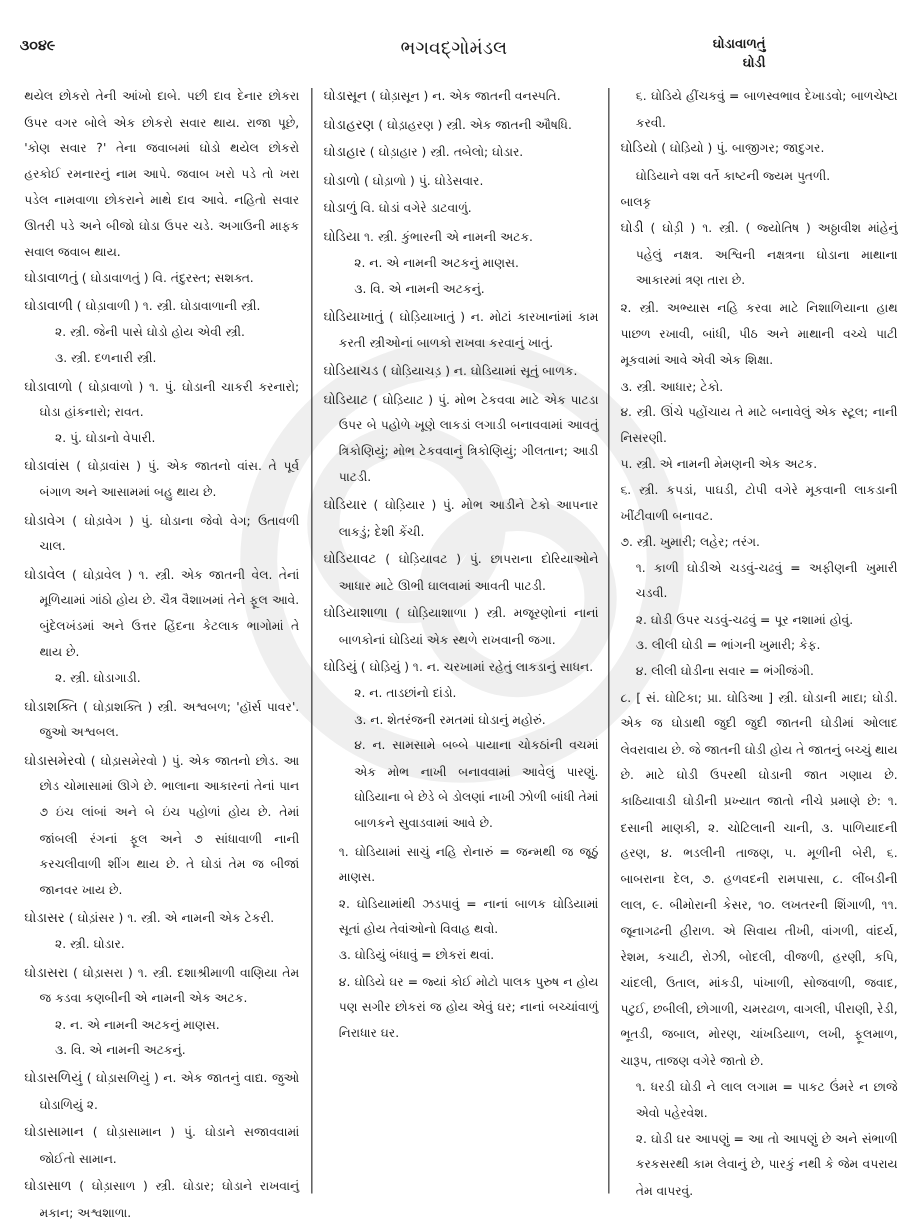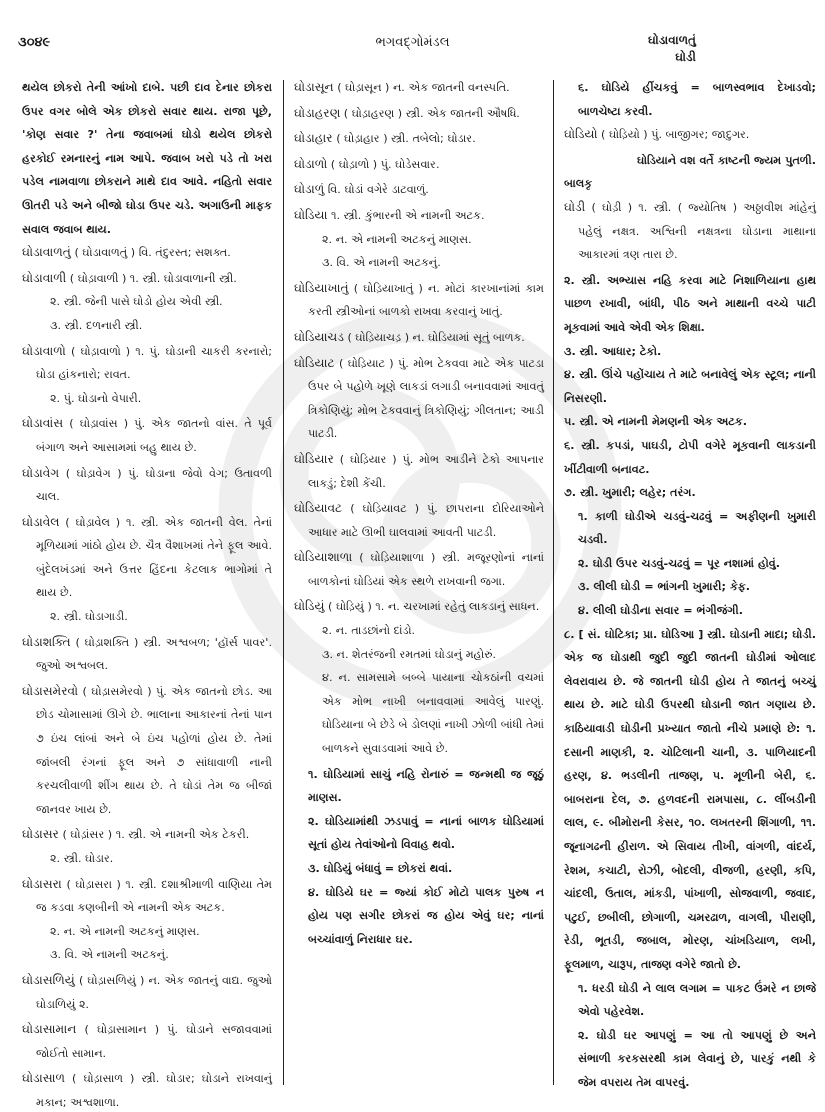--- a/index.html
+++ b/index.html
@@ -10,36 +10,36 @@
       position: relative;
     }
     .watermark {
       position: absolute; left: 210px; top: 300px; width: 420px; height: 420px;
       pointer-events: none; opacity: 0.06;
     }
     .header {
       position: absolute; left: 0; top: 0; width: 706px; height: 70px;
     }
     .page-num { position: absolute; left: 18px; top: 34px; font-size: 13px; font-weight: bold; }
-    .book-title { position: absolute; left: 0; width: 825px; top: 34px; text-align: center; font-size: 13px; }
+    .book-title { position: absolute; left: 0; width: 825px; top: 34px; text-align: center; font-size: 17px; }
     .guide { position: absolute; right: 10px; top: 32px; text-align: right; font-size: 12px; font-weight: bold; line-height: 17px; }
     .col {
       position: absolute; top: 76px; font-size: 11.2px; line-height: 23.6px;
       text-align: justify;
     }
     .col1 { left: 22px; width: 250px; }
     .col2 { left: 294px; width: 250px; }
     .col3 { left: 564px; width: 252px; }
     .divider { position: absolute; width: 1px; background: #222; }
     .d1 { left: 283px; top: 80px; height: 1005px; }
     .d2 { left: 553px; top: 80px; height: 1005px; }
     .entry { margin: 0 0 2px 0; padding-left: 14px; text-indent: -14px; }
     .hw { font-weight: normal; font-size: 12.2px; }
     .sub { padding-left: 14px; text-indent: 0; margin: 0; }
-    .para { margin: 0; font-weight: bold; }
+    .para { margin: 0; }
     .ind { padding-left: 14px; }
     .right { text-align: left; }
   </style>
 </head>
 <body>
 
 <svg class="watermark" viewBox="0 0 100 100">
   <circle cx="50" cy="50" r="44" fill="none" stroke="#000" stroke-width="8"></circle>
   <circle cx="38" cy="42" r="18" fill="none" stroke="#000" stroke-width="7"></circle>
   <circle cx="62" cy="58" r="18" fill="none" stroke="#000" stroke-width="7"></circle>
@@ -99,21 +99,21 @@
       <p class="para ind">૪. ઘોડિયે ઘર = જ્યાં કોઈ મોટો પાલક પુરુષ ન હોય પણ સગીર છોકરાં જ હોય એવું ઘર; નાનાં બચ્ચાંવાળું નિરાધાર ઘર.</p>
     </div>
 </div>
 
 <div class="col col3">
   <p class="para ind">૬. ઘોડિયે હીંચકવું = બાળસ્વભાવ દેખાડવો; બાળચેષ્ટા કરવી.</p>
   <div class="entry">
     <span class="hw">ઘોડિયો</span>
     <span>( ઘોડ઼િયો ) પું. બાજીગર; જાદુગર.</span>
   </div>
-  <p class="para ind" style="text-align:right;">ઘોડિયાને વશ વર્તે કાષ્ટની જ્યમ પુતળી.</p>
+  <p class="para ind" style="text-align:left;">ઘોડિયાને વશ વર્તે કાષ્ટની જ્યમ પુતળી.</p>
   <p class="para right">બાલકૃ</p>
   <div class="entry">
     <span class="hw">ઘોડી</span>
     <span>( ઘોડ઼ી ) ૧. સ્ત્રી. ( જ્યોતિષ ) અઠ્ઠાવીશ માંહેનું પહેલું નક્ષત્ર. અશ્વિની નક્ષત્રના ઘોડાના માથાના આકારમાં ત્રણ તારા છે.</span>
   </div>
   <div id="col3-senses">
       <p class="para">૨. સ્ત્રી. અભ્યાસ નહિ કરવા માટે નિશાળિયાના હાથ પાછળ રખાવી, બાંધી, પીઠ અને માથાની વચ્ચે પાટી મૂકવામાં આવે એવી એક શિક્ષા.</p>
       <p class="para">૩. સ્ત્રી. આધાર; ટેકો.</p>
       <p class="para">૪. સ્ત્રી. ઊંચે પહોંચાય તે માટે બનાવેલું એક સ્ટૂલ; નાની નિસરણી.</p>
       <p class="para">૫. સ્ત્રી. એ નામની મેમણની એક અટક.</p>

